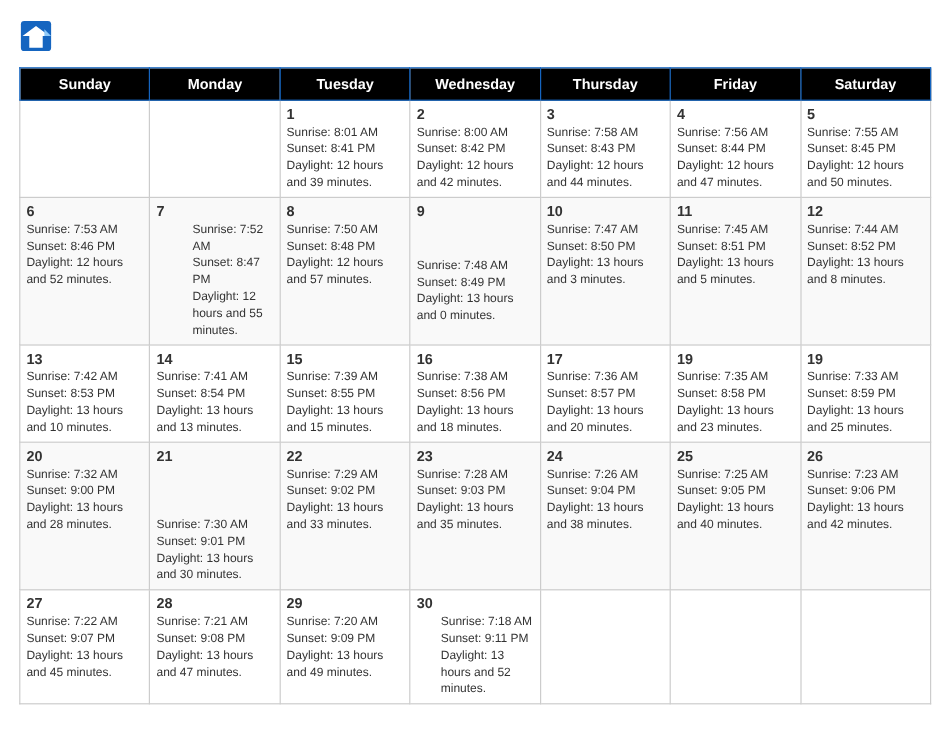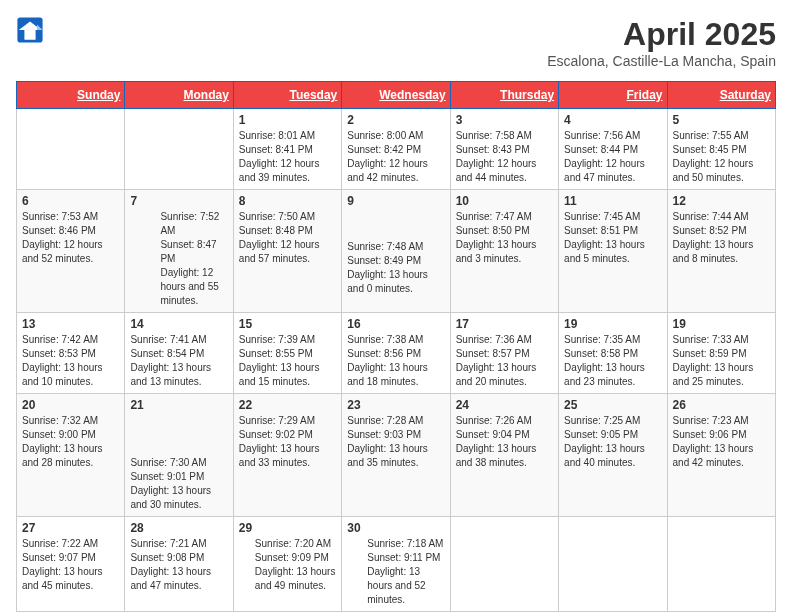--- a/index.html
+++ b/index.html
@@ -46,28 +46,27 @@
     .location-title {
       font-size: 14px;
       color: #555;
     }
     .calendar {
       width: 100%;
       border-collapse: collapse;
       border: 1px solid #ccc;
     }
     .calendar th {
-      background: #ef4444;
+      background: #000000;
       color: #fff;
       font-size: 12px;
       font-weight: bold;
       padding: 6px 4px;
-      text-align: right;
+      text-align: center;
       border: 1px solid #1565c0;
-      text-decoration: underline;
     }
     .calendar td {
       vertical-align: top;
       padding: 4px 5px;
       border: 1px solid #ccc;
       width: 108px;
       min-height: 80px;
       font-size: 10.5px;
       color: #333;
       background: #fff;
@@ -92,24 +91,20 @@
 </head>
 <body>
 
 <div class="header">
   <div class="logo">
     <svg class="logo-icon" viewBox="0 0 40 40">
       <rect x="2" y="2" width="36" height="36" rx="4" fill="#1565c0"></rect>
       <polygon points="20,8 36,20 28,20 28,34 12,34 12,20 4,20" fill="white"></polygon>
       <polygon points="30,12 38,20 30,20" fill="#90caf9"></polygon>
     </svg>
-  </div>
-  <div class="title-block">
-    <div class="month-title">April 2025</div>
-    <div class="location-title">Escalona, Castille-La Mancha, Spain</div>
   </div>
 </div>
 
 <table class="calendar">
   <thead>
     <tr>
     <th>Sunday</th>
         <th>Monday</th>
         <th>Tuesday</th>
         <th>Wednesday</th>
@@ -293,21 +288,21 @@
 Daylight: 13 hours and 45 minutes.</div>
         </td>
         <td>
           <div class="day-num">28</div>
           <div class="day-info" style="white-space: pre-line;">Sunrise: 7:21 AM
 Sunset: 9:08 PM
 Daylight: 13 hours and 47 minutes.</div>
         </td>
         <td>
           <div class="day-num">29</div>
-          <div class="day-info" style="white-space: pre-line; margin-left: 16px;">Sunrise: 7:20 AM
+          <div class="day-info" style="white-space: pre-line;">Sunrise: 7:20 AM
 Sunset: 9:09 PM
 Daylight: 13 hours and 49 minutes.</div>
         </td>
         <td>
           <div class="day-num">30</div>
           <div class="day-info" style="white-space: pre-line; margin-left: 20px;">Sunrise: 7:18 AM
 Sunset: 9:11 PM
 Daylight: 13 hours and 52 minutes.</div>
         </td>
         <td class="empty-cell"></td>

